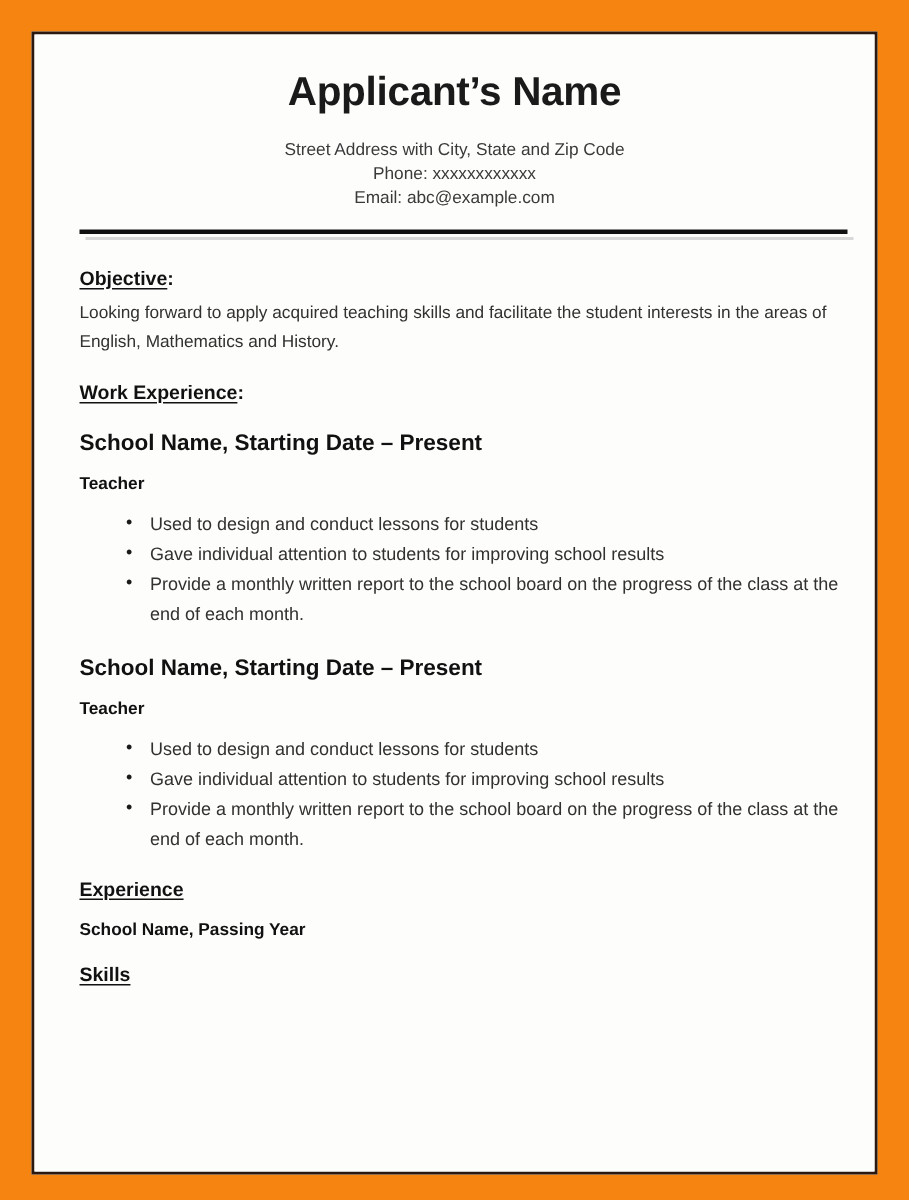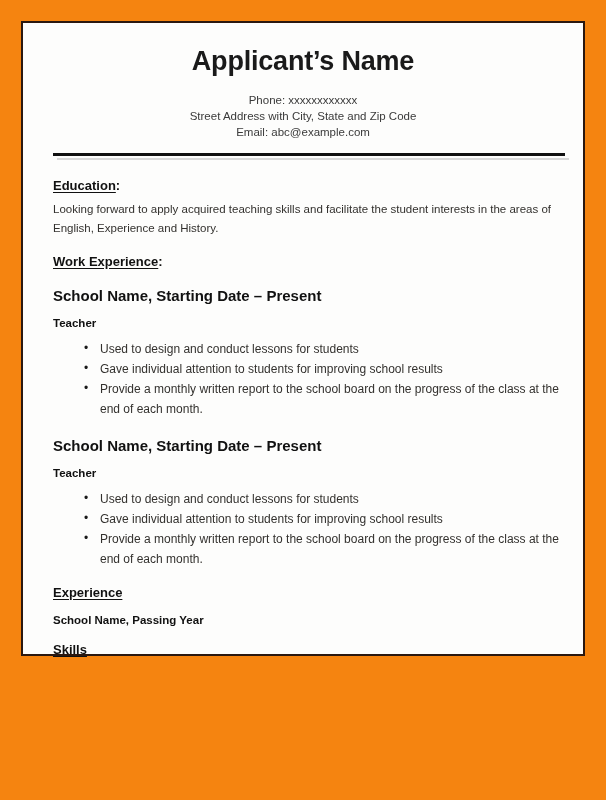--- a/index.html
+++ b/index.html
@@ -13,21 +13,21 @@
     font-family: "Liberation Sans", sans-serif;
     overflow: hidden;
   }
 
   
   .frame {
     position: absolute;
     left: 21px;
     top: 21px;
     width: 564px;
-    height: 635px;
+    height: 762px;
     background: #ffffff;
     border: 2px solid #2b1810;
     box-sizing: border-box;
   }
 
   .page {
     position: absolute;
     left: 0;
     top: 0;
     right: 0;
@@ -160,35 +160,35 @@
 </style>
 </head>
 <body>
 
 <div class="frame">
   <div class="page">
 
     <div class="hdr">
       <div class="applicant-name">Applicant’s Name</div>
       <div class="contact-block">
+        <div class="contact-line">Street Address with City, State and Zip Code</div>
         <div class="contact-line">Phone: xxxxxxxxxxxx</div>
-        <div class="contact-line">Street Address with City, State and Zip Code</div>
         <div class="contact-line">Email: abc@example.com</div>
       </div>
     </div>
 
     <div class="rule-wrap">
       <div class="rule"></div>
       <div class="rule-shadow"></div>
     </div>
 
     <div class="content">
 
-      <div class="section-head"><span class="u">Education</span><span>:</span></div>
-      <p class="para">Looking forward to apply acquired teaching skills and facilitate the student interests in the areas of English, Experience and History.</p>
+      <div class="section-head"><span class="u">Objective</span><span>:</span></div>
+      <p class="para">Looking forward to apply acquired teaching skills and facilitate the student interests in the areas of English, Mathematics and History.</p>
 
       <div class="section-head"><span class="u">Work Experience</span><span>:</span></div>
 
       <div>
         <div class="job-title">School Name, Starting Date – Present</div>
         <div class="role">Teacher</div>
         <ul class="bullets">
           <li>Used to design and conduct lessons for students</li>
           <li>Gave individual attention to students for improving school results</li>
           <li>Provide a monthly written report to the school board on the progress of the class at the end of each month.</li>

